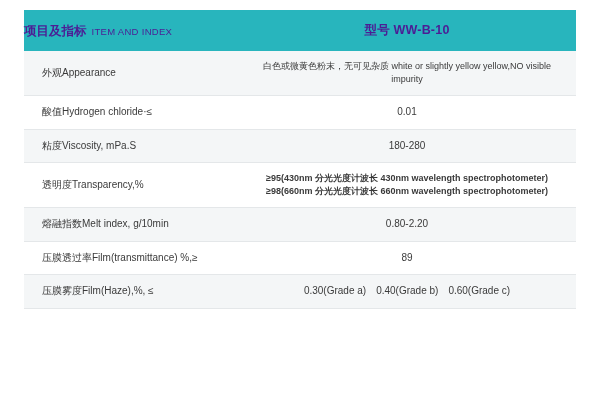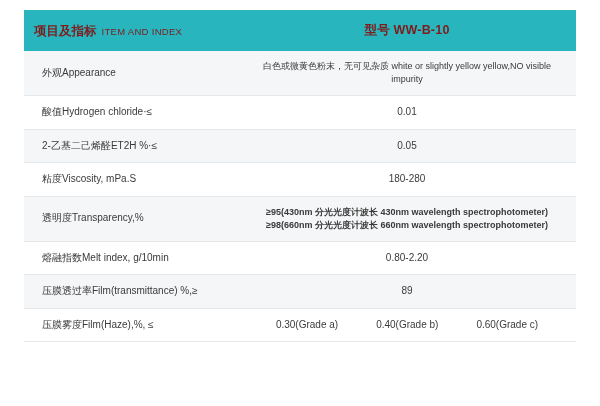--- a/index.html
+++ b/index.html
@@ -17,23 +17,23 @@
     width: 552px;
     margin: 10px auto 0 auto;
     border-collapse: collapse;
     table-layout: fixed;
   }
   .spec-table col.c1 { width: 214px; }
   .spec-table col.c2 { width: 338px; }
 
   .spec-table th {
     background: #28b5bd;
-    color: #7f1d1d;
+    color: #4c1d95;
     font-weight: bold;
-    padding: 11px 10px;
+    padding: 11px 0;
     text-align: left;
     vertical-align: middle;
     border: none;
     margin-top: 34px;
   }
   .spec-table th.head-right {
     text-align: center;
     font-size: 12.5px;
     letter-spacing: 0.2px;
   }
@@ -71,21 +71,21 @@
   td.value {
     text-align: center;
   }
   td.value.small {
     font-size: 9px;
   }
   .val-line { display: block; font-weight: bold; }
   .cols {
     display: flex;
     justify-content: center;
-    gap: 38px;
+    gap: 10px;
   }
   .cols span { display: inline-block; }
 </style>
 </head>
 <body>
 
 <table class="spec-table">
   <colgroup>
       <col class="c1">
       <col class="c2">
@@ -99,24 +99,20 @@
     </tr>
   </thead>
   <tbody>
       <tr>
         <td class="item">外观Appearance</td>
         <td class="value small">白色或微黄色粉末，无可见杂质 white or slightly yellow yellow,NO visible impurity</td>
       </tr>
       <tr>
         <td class="item">酸值Hydrogen chloride·≤</td>
         <td class="value">0.01</td>
-      </tr>
-      <tr>
-        <td class="item">2-乙基二己烯醛ET2H %·≤</td>
-        <td class="value">0.05</td>
       </tr>
       <tr>
         <td class="item">粘度Viscosity, mPa.S</td>
         <td class="value">180-280</td>
       </tr>
       <tr>
         <td class="item">透明度Transparency,%</td>
         <td class="value small">
           <span class="val-line">≥95(430nm 分光光度计波长 430nm wavelength spectrophotometer)</span>
           <span class="val-line">≥98(660nm 分光光度计波长 660nm wavelength spectrophotometer)</span>

